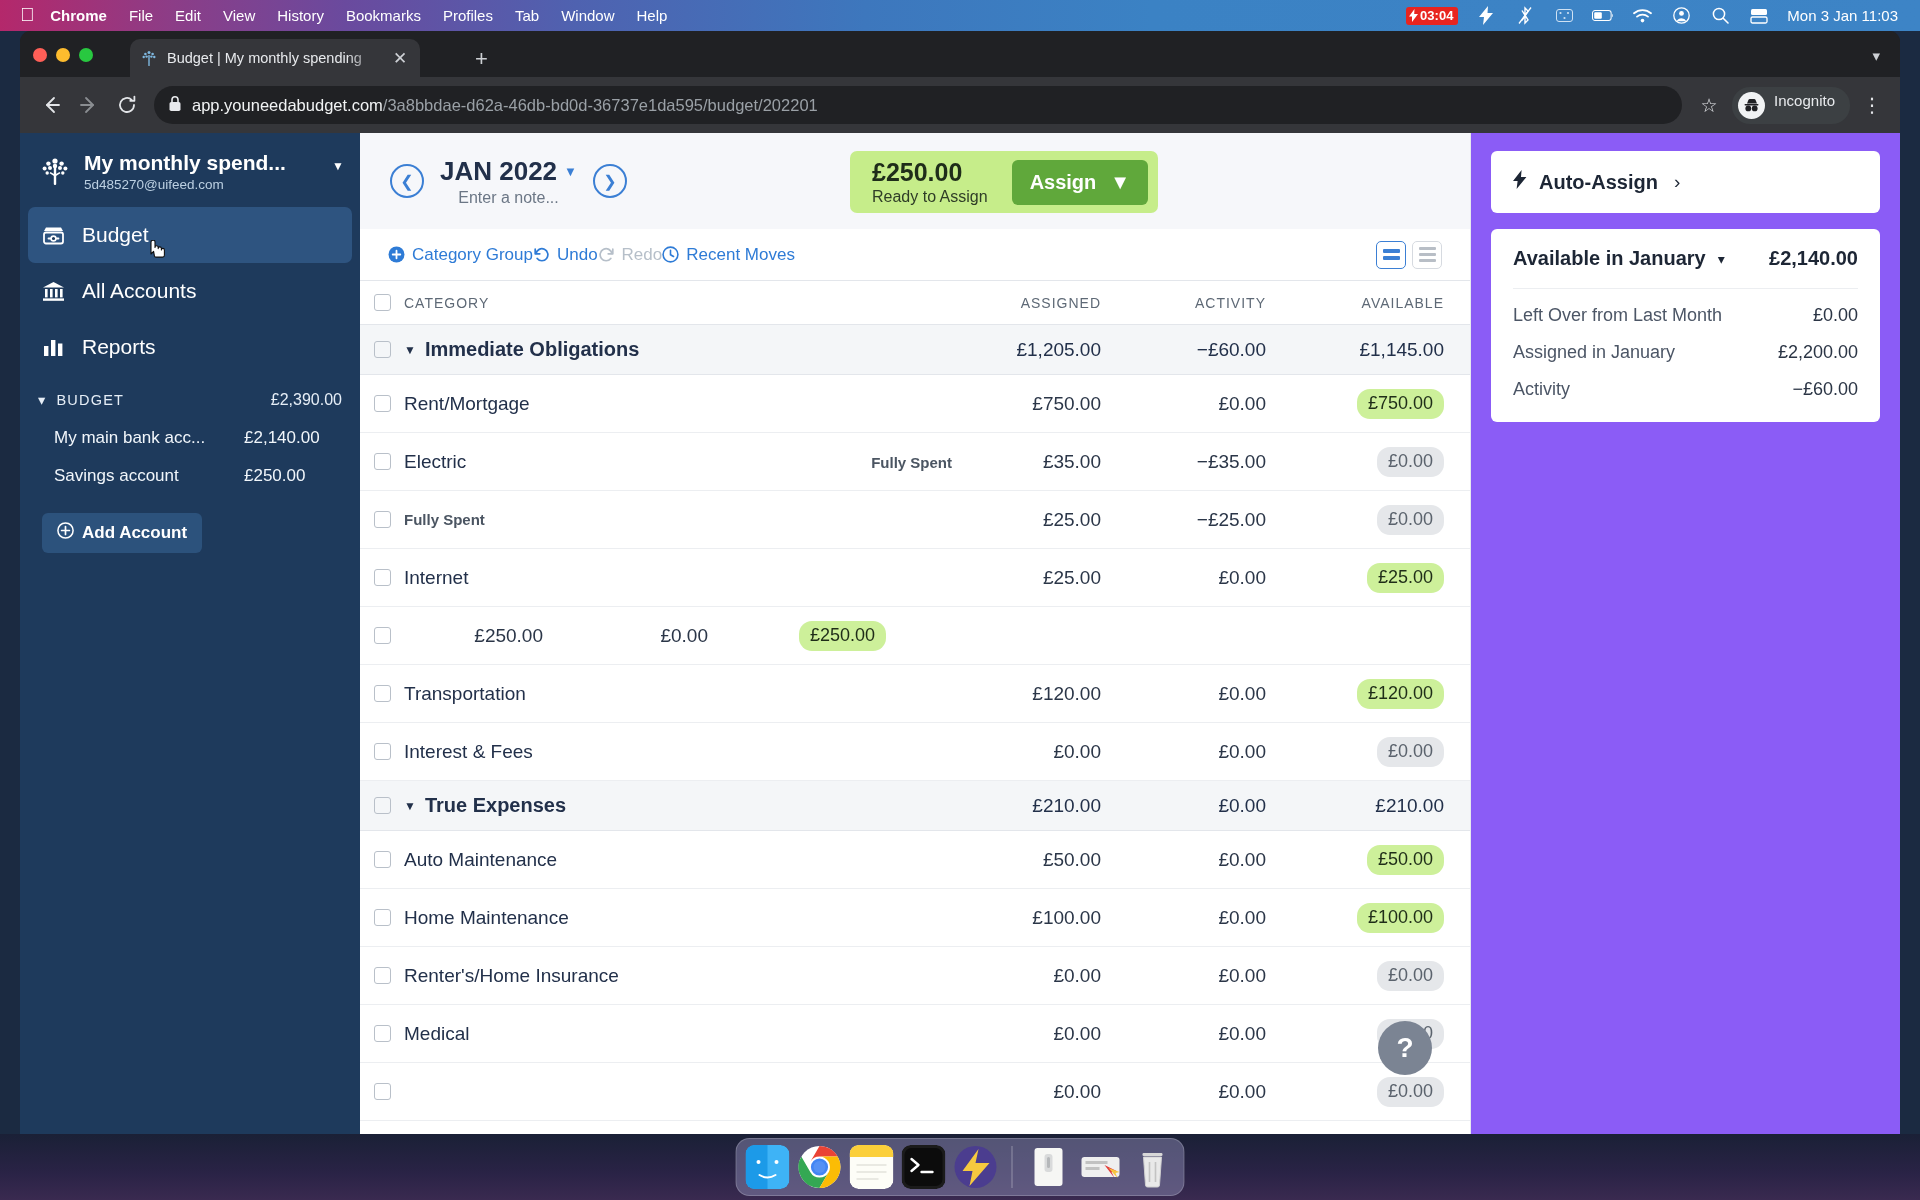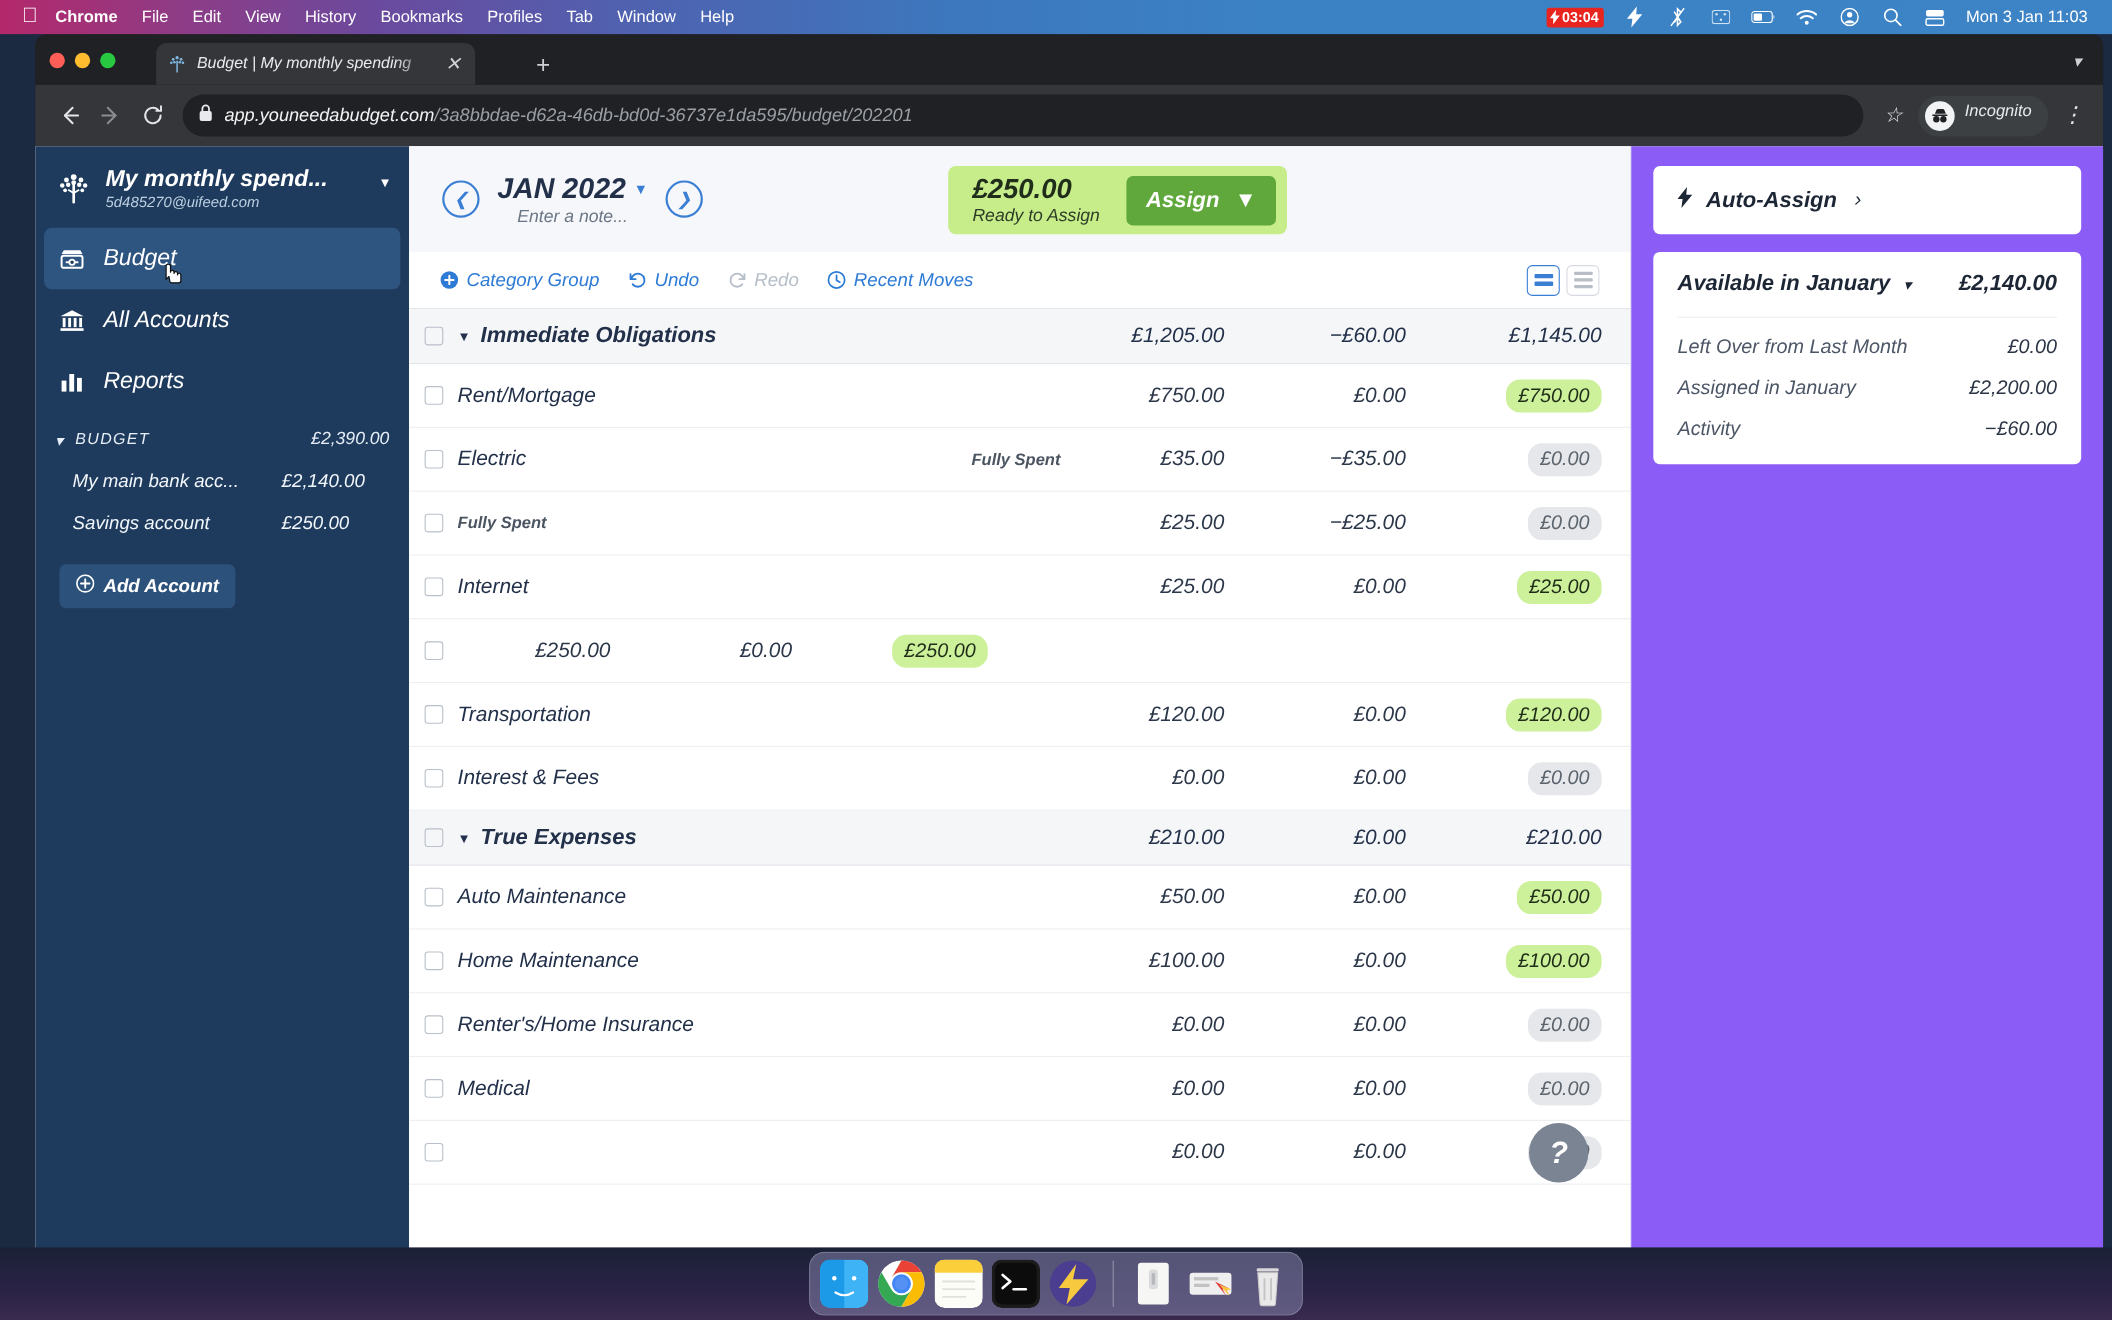--- a/index.html
+++ b/index.html
@@ -24,22 +24,22 @@
   .badge-timer {
     background: #e8241f; color: #fff; font-size: 13px; font-weight: 700;
     border-radius: 3px; padding: 1px 5px 2px 3px; display: flex; align-items: center; gap: 2px;
   }
   .mb-icon { width: 22px; height: 20px; display: flex; align-items: center; justify-content: center; }
   .mb-icon svg { display: block; }
   #menubar .clock { font-size: 15px; white-space: nowrap; }
 
   
   #chrome {
-    position: absolute; top: 31px; left: 32px; width: 1880px; height: 1104px;
-    background: #202124; border-radius: 11px 11px 0 0; overflow: hidden; z-index: 10; font-style: italic;
+    position: absolute; top: 31px; left: 20px; width: 1880px; height: 1104px;
+    background: #202124; border-radius: 11px 11px 0 0; overflow: hidden; z-index: 10;
   }
   #tabstrip { height: 46px; position: relative; background: #202124; }
   .traffic { position: absolute; top: 17px; left: 13px; display: flex; gap: 9px; }
   .tl { width: 14px; height: 14px; border-radius: 50%; }
   .tl.r { background: #ff5f57; } .tl.y { background: #febc2e; } .tl.g { background: #28c840; }
   .tab {
     position: absolute; left: 110px; top: 8px; width: 290px; height: 38px;
     background: #35363a; border-radius: 10px 10px 0 0;
     display: flex; align-items: center; padding: 0 10px; gap: 9px;
   }
@@ -106,21 +106,21 @@
   .month .car { font-size: 13px; color: #3b7fd4; }
   .note { font-size: 16px; color: #6b7685; margin-top: 2px; }
   .rta {
     position: absolute; left: 490px; top: 18px; display: flex; align-items: center;
     background: #c6ed8a; border-radius: 7px; height: 62px; padding: 0 10px 0 22px; gap: 24px;
   }
   .rta-amt { font-size: 25px; font-weight: bold; color: #1f2d1a; }
   .rta-lbl { font-size: 16px; color: #2f3d27; margin-top: 1px; }
   .assign-btn { background: #60a83b; color: #fff; border-radius: 6px; padding: 11px 18px; font-size: 20px; font-weight: bold; display: flex; align-items: center; gap: 14px; }
 
-  .tool-row { height: 52px; display: flex; align-items: center; padding: 0 28px; gap: 26px; background: #fff; border-bottom: 1px solid #e3e6eb; }
+  .tool-row { height: 52px; display: flex; align-items: center; padding: 0 28px; background: #fff; border-bottom: 1px solid #e3e6eb; }
   .tbtn { display: flex; align-items: center; gap: 7px; color: #2e7bd6; font-size: 17px; }
   .tbtn.disabled { color: #b6bfc9; }
   .vtoggle { margin-left: auto; display: flex; gap: 6px; }
   .vbtn { width: 30px; height: 28px; border: 1px solid #d6dae0; border-radius: 5px; display: flex; flex-direction: column; justify-content: center; align-items: center; gap: 3px; background: #fff; }
   .vbtn.on { border-color: #3b7fd4; }
   .vbar { width: 17px; height: 4px; border-radius: 1px; background: #b8bec6; }
   .vbtn.on .vbar { background: #3b7fd4; }
   .vbtn.lines .vbar { height: 3px; }
 
   #budget-table { flex: 1; background: #fff; overflow: hidden; }
@@ -505,20 +505,29 @@
             </span>
           <span class="vbtn lines">
               <i class="vbar"></i>
               <i class="vbar"></i>
               <i class="vbar"></i>
             </span>
         </span>
       </div>
 
       <div id="budget-table">
+        <div class="thead">
+          <span class="cb">
+              <i></i>
+            </span>
+          <span class="c-cat">CATEGORY</span>
+          <span class="c-num">ASSIGNED</span>
+          <span class="c-num">ACTIVITY</span>
+          <span class="c-avl">AVAILABLE</span>
+        </div>
         <div id="rows">
             <div class="row group">
               <span class="cb">
                 <i></i>
               </span>
               <span class="c-cat">
                 <span class="grp-name">
                   <span class="grp-caret">▼</span>
                   <span>Immediate Obligations</span>
                 </span>

